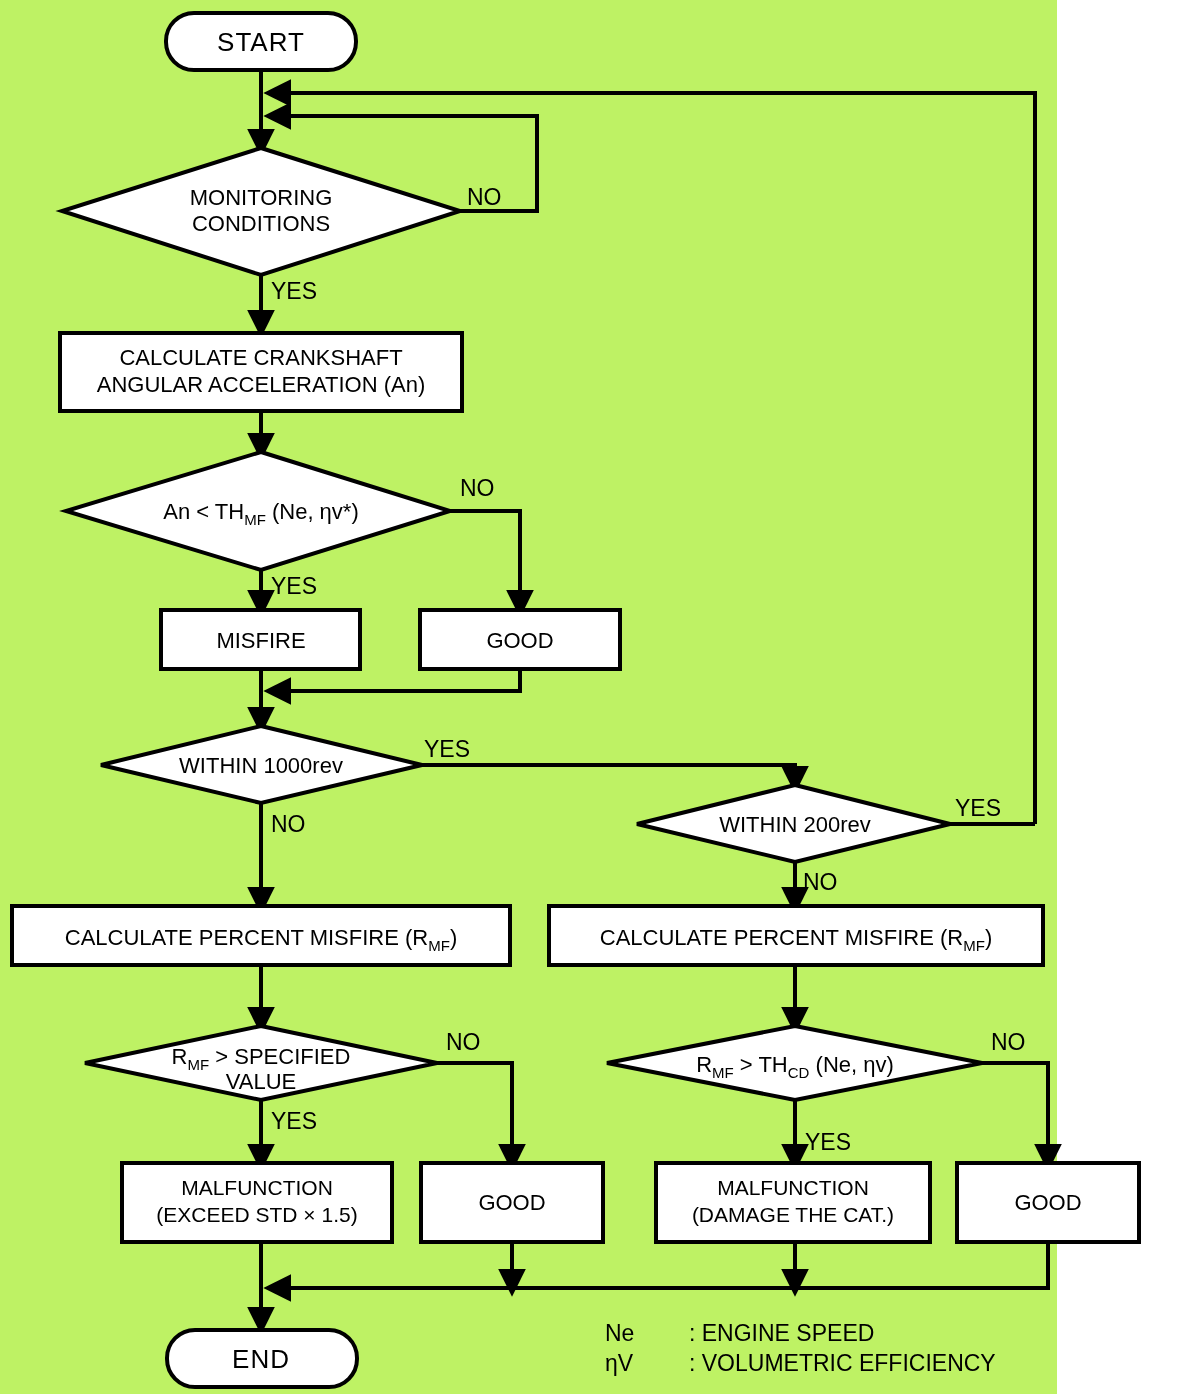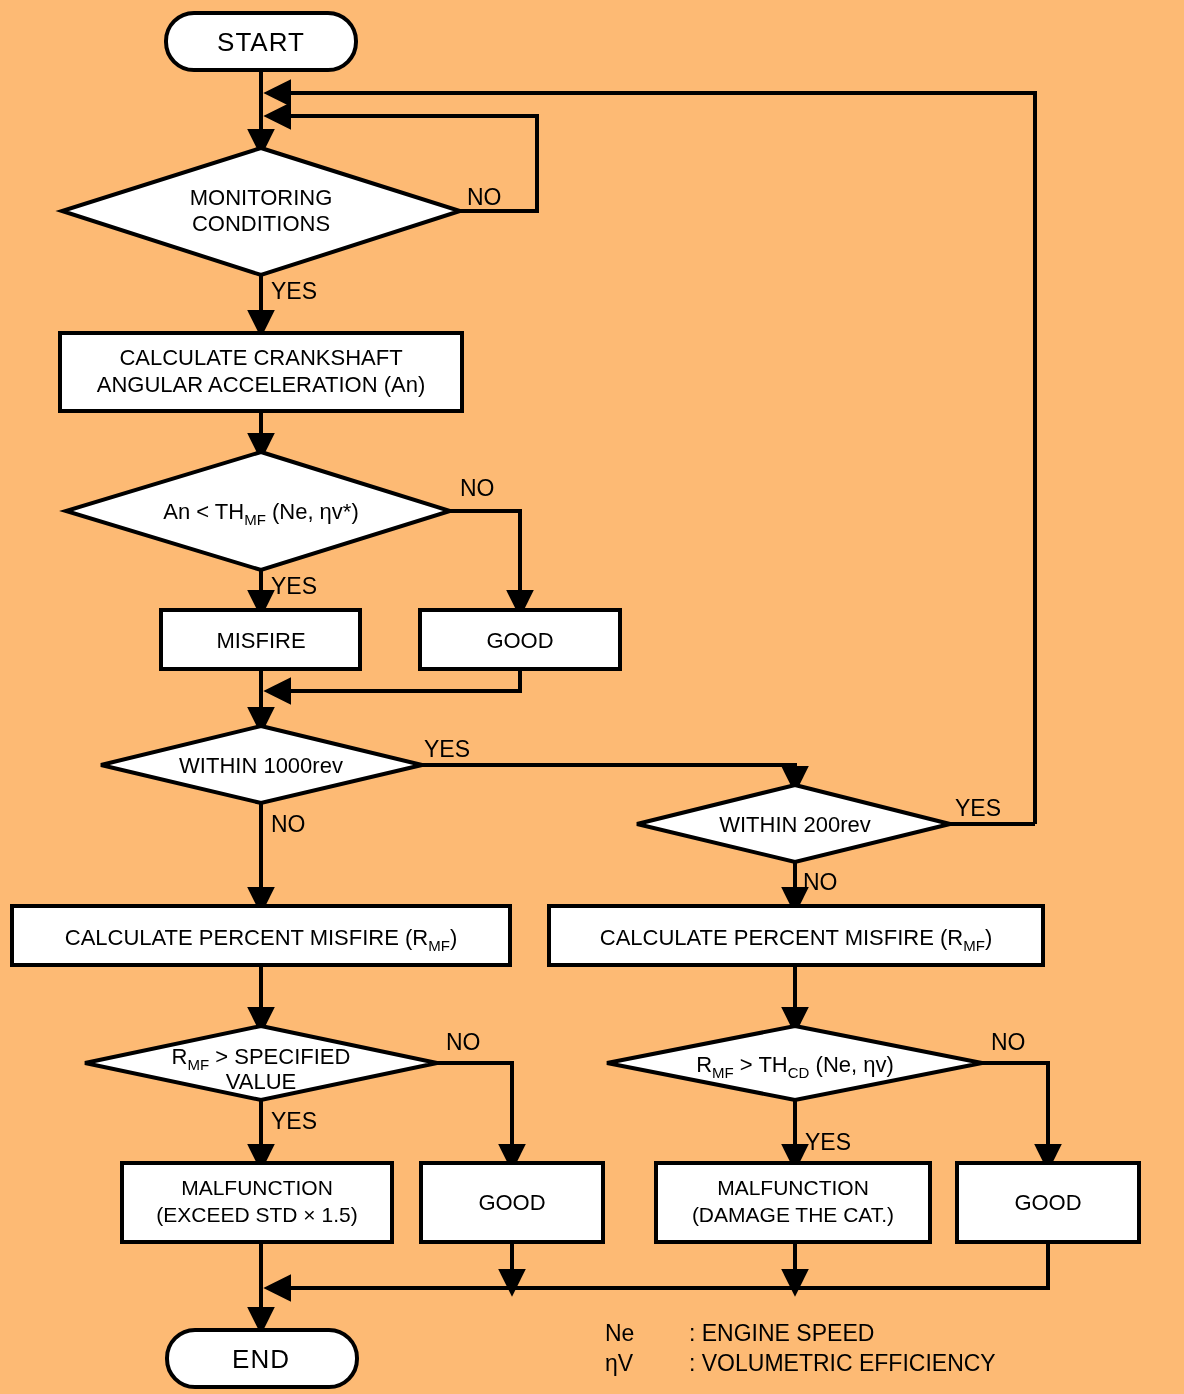--- a/index.html
+++ b/index.html
@@ -2,23 +2,23 @@
 <html><head>
 <meta charset="utf-8">
 <style>
   html, body {
     margin: 0;
     padding: 0;
     background: #ffffff;
   }
   #canvas {
     position: relative;
-    width: 1184px;
+    width: 1057px;
     height: 1394px;
-    background: #fdba74;
+    background: #bef264;
     font-family: "Liberation Sans", sans-serif;
   }
   svg.flow {
     position: absolute;
     left: 0;
     top: 0;
     width: 1184px;
     height: 1394px;
   }
   .shape-stroke {

